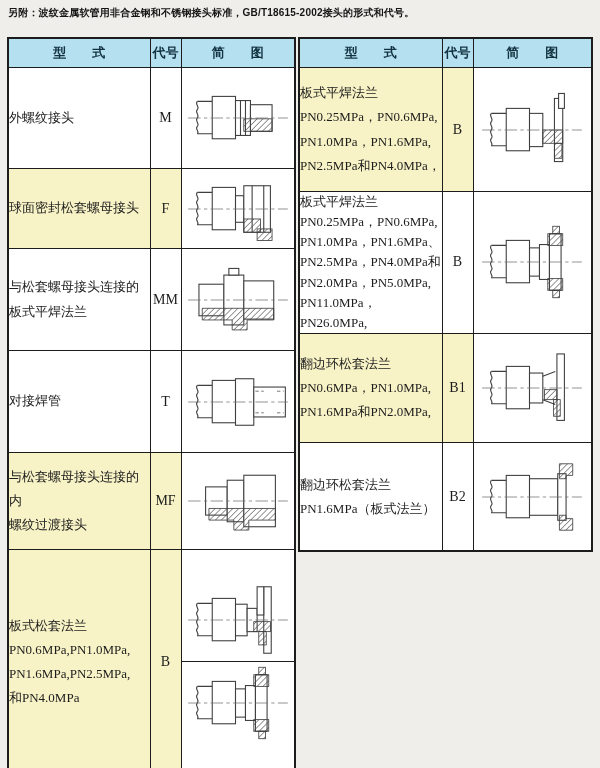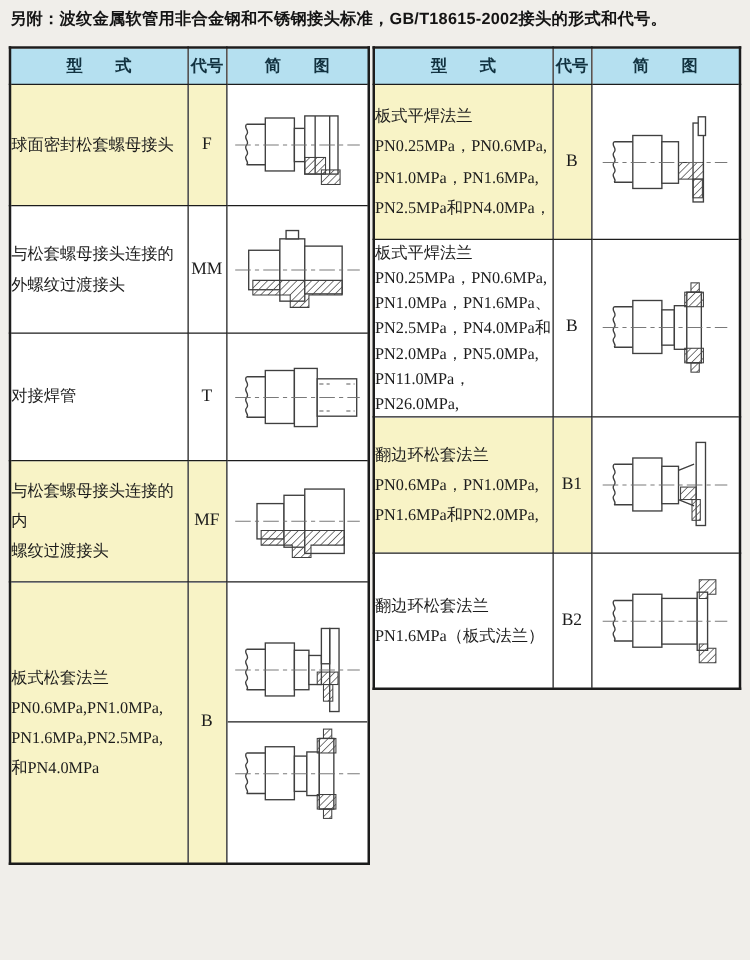--- a/index.html
+++ b/index.html
@@ -1,18 +1,18 @@
 <!DOCTYPE html>
 <html><head>
 <meta charset="utf-8">
 <style>
   html,body{margin:0;padding:0;}
   body{width:600px;height:768px;background:#eceae6;font-family:"Liberation Sans",sans-serif;}
   .page{position:relative;width:600px;height:768px;background:#f0eeea;overflow:hidden;}
-  .title{position:absolute;top:6px;left:8px;font-size:13px;font-weight:700;color:#141414;letter-spacing:0.2px;}
+  .title{position:absolute;top:6px;left:8px;font-size:10px;font-weight:700;color:#141414;letter-spacing:0.2px;}
   table.tbl{position:absolute;top:37px;border-collapse:collapse;table-layout:fixed;background:#fff;
             border:2px solid #1c1c1c;}
   table.tbl td,table.tbl th{border:1px solid #1c1c1c;padding:0;vertical-align:middle;overflow:hidden;}
   table.left{left:7px;width:289px;}
   table.right{left:298px;width:295px;}
   th.hdr{height:28px;background:#b5e0f0;font-size:13px;font-weight:700;color:#123240;
          text-align:center;border-bottom:2px solid #1c1c1c;}
   td.type{font-family:"Liberation Serif",serif;font-size:13px;color:#1c1c1c;line-height:1.85;
           padding:4px 4px 4px 11px;white-space:pre-line;text-align:left;}
   td.code{font-family:"Liberation Serif",serif;font-size:14px;color:#1c1c1c;text-align:center;}
@@ -156,34 +156,45 @@
         <col>
       </colgroup>
     <thead>
       <tr>
         <th class="hdr">型　　式</th>
         <th class="hdr">代号</th>
         <th class="hdr">简　　图</th>
       </tr>
     </thead>
     <tbody>
-      <tr style="height:97px">
+      <tr style="height:101px">
+        <td class="type">外螺纹接头</td>
+        <td class="code">M</td>
+        <td class="diag">
+          <div class="dwrap">
+              <svg viewBox="0 0 130 92">
+                <use href="#sym-male-thread" xlink:href="#sym-male-thread"></use>
+              </svg>
+            </div>
+        </td>
+      </tr>
+      <tr style="height:80px">
         <td class="type hl">球面密封松套螺母接头</td>
         <td class="code hl">F</td>
         <td class="diag">
           <div class="dwrap">
               <svg viewBox="0 0 130 92">
                 <use href="#sym-swivel-nut" xlink:href="#sym-swivel-nut"></use>
               </svg>
             </div>
         </td>
       </tr>
       <tr style="height:102px">
         <td class="type">与松套螺母接头连接的
-外螺纹过渡接头</td>
+板式平焊法兰</td>
         <td class="code">MM</td>
         <td class="diag">
           <div class="dwrap">
               <svg viewBox="0 0 130 92">
                 <use href="#sym-double-male" xlink:href="#sym-double-male"></use>
               </svg>
             </div>
         </td>
       </tr>
       <tr style="height:102px">

